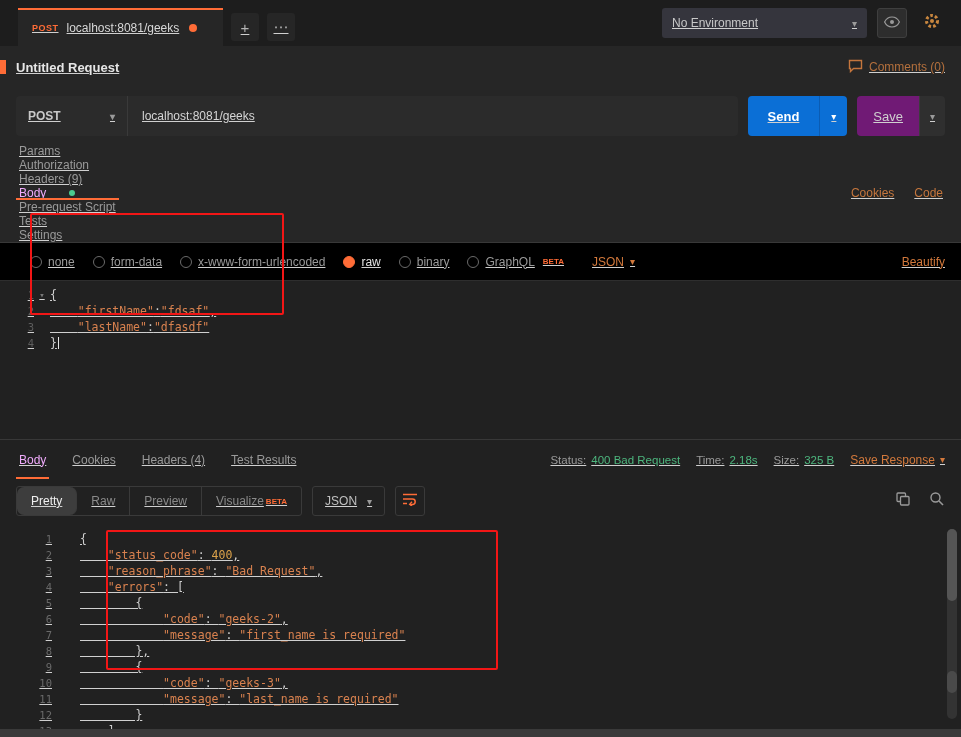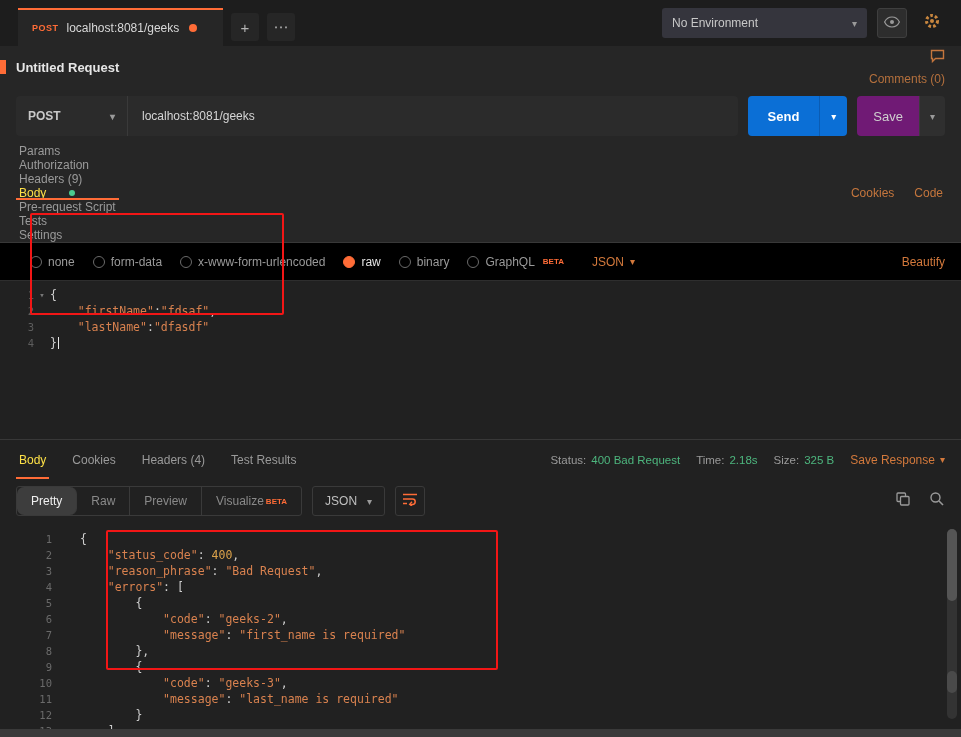--- a/index.html
+++ b/index.html
@@ -1,18 +1,18 @@
 <!DOCTYPE html>
 <html><head>
 <meta charset="utf-8">
 <style>
   * { margin:0; padding:0; box-sizing:border-box; }
   html,body { width:961px; height:737px; overflow:hidden; }
   body { background:#212121; font-family:"Liberation Sans",sans-serif; color:#d0d0d0; }
-  .app { position:relative; width:961px; height:737px; display:flex; flex-direction:column; }
+  .app { position:relative; width:961px; height:737px; display:flex; flex-direction:column;text-decoration:underline; }
 
   
   .topbar { flex:0 0 46px; background:#1d1d1d; display:flex; justify-content:space-between; }
   .tabstrip { display:flex; align-items:flex-end; padding-left:18px; }
   .rtab { height:38px; background:#262626; border-top:2px solid #ff6c37; display:flex; align-items:center; padding:0 14px; min-width:205px; cursor:pointer; }
   .rtab-method { color:#ff6c37; font-size:9px; font-weight:700; letter-spacing:.5px; margin-right:8px; }
   .rtab-url { font-size:12px; color:#d8d8d8; }
   .orange-dot { width:8px; height:8px; border-radius:50%; background:#ff6c37; margin-left:10px; }
   .tbtn { width:28px; height:28px; align-self:flex-end; margin:0 0 5px 8px; background:#262626; border-radius:3px;
           display:flex; align-items:center; justify-content:center; color:#b5b5b5; font-size:15px; cursor:pointer; }
@@ -21,41 +21,41 @@
                 justify-content:space-between; padding:0 10px; font-size:12px; color:#c8c8c8; cursor:pointer; }
   .caret { color:#9a9a9a; font-size:10px; }
   .icon-btn { width:30px; height:30px; background:#2d2d2d; border:1px solid #3f3f3f; border-radius:3px;
               display:flex; align-items:center; justify-content:center; cursor:pointer; }
   .gear-btn { width:30px; height:30px; display:flex; align-items:center; justify-content:center; cursor:pointer; }
 
   
   .titlebar { flex:0 0 42px; background:#262626; display:flex; align-items:center; justify-content:space-between; padding:0 16px; position:relative; }
   .edge-mark { position:absolute; left:0; top:14px; width:6px; height:14px; background:#ff6c37; }
   .title { font-size:13px; font-weight:700; color:#e6e6e6; }
-  .comments { display:flex; align-items:flex-end; gap:6px; color:#b4703d; font-size:12px; cursor:pointer;flex-direction:column; }
+  .comments { display:flex; align-items:center; gap:6px; color:#b4703d; font-size:12px; cursor:pointer; }
 
   
   .urlbar { flex:0 0 56px; background:#262626; display:flex; align-items:center; gap:10px; padding:0 16px; }
   .url-field { flex:1; height:40px; background:#2b2b2b; border-radius:4px; display:flex; align-items:center; }
   .method { width:112px; height:100%; display:flex; justify-content:space-between; align-items:center; padding:0 12px;
             border-right:1px solid #3a3a3a; color:#c8c8c8; font-size:12px; font-weight:700; cursor:pointer; }
   .url-input { flex:1; background:transparent; border:none; outline:none; padding:0 14px; font-size:12px; color:#d6d6d6;
                font-family:"Liberation Sans",sans-serif; }
   .split-btn { height:40px; display:flex; border-radius:4px; overflow:hidden; cursor:pointer; }
   .send-main { background:#0b6fd6; color:#fff; font-size:13px; font-weight:600; padding:0 20px; display:flex; align-items:center; }
   .send-caret { background:#0b6fd6; border-left:1px solid #0a5cb4; width:28px; display:flex; align-items:center; justify-content:center; }
   .send-caret .caret { color:#fff; }
   .save-main { background:#701a75; color:#cfcfcf; font-size:13px; padding:0 16px; display:flex; align-items:center; }
   .save-caret { background:#2f2f2f; border-left:1px solid #3c3c3c; width:26px; display:flex; align-items:center; justify-content:center; }
 
   
   .reqtabs { flex:0 0 46px; background:#262626; border-bottom:1px solid #383838; display:flex; justify-content:space-between; padding:0 6px; }
   .reqtabs-left { display:flex;flex-direction:column; }
   .tab { display:flex; align-items:center; padding:0 13px; font-size:12px; color:#9a9a9a; position:relative; cursor:pointer; }
-  .tab.active { color:#fde047;gap:16px; }
+  .tab.active { color:#f0abfc;gap:16px; }
   .tab.active::after { content:""; position:absolute; left:10px; right:10px; bottom:0; height:2px; background:#ff6c37; }
   .green-dot { width:6px; height:6px; border-radius:50%; background:#49cc90; margin-left:7px; }
   .reqtabs-right { display:flex; align-items:center; gap:20px; padding-right:12px; }
   .orange-link { color:#c5763d; font-size:12px; cursor:pointer; }
 
   
   .bodytype { flex:0 0 38px; background:#000000; border-bottom:1px solid #2e2e2e; display:flex; align-items:center;
               gap:18px; padding:0 16px 0 30px; font-size:12px; color:#9a9a9a; }
   .radio { display:flex; align-items:center; gap:6px; cursor:pointer; }
   .rb { width:12px; height:12px; border-radius:50%; border:1px solid #6a6a6a; }

